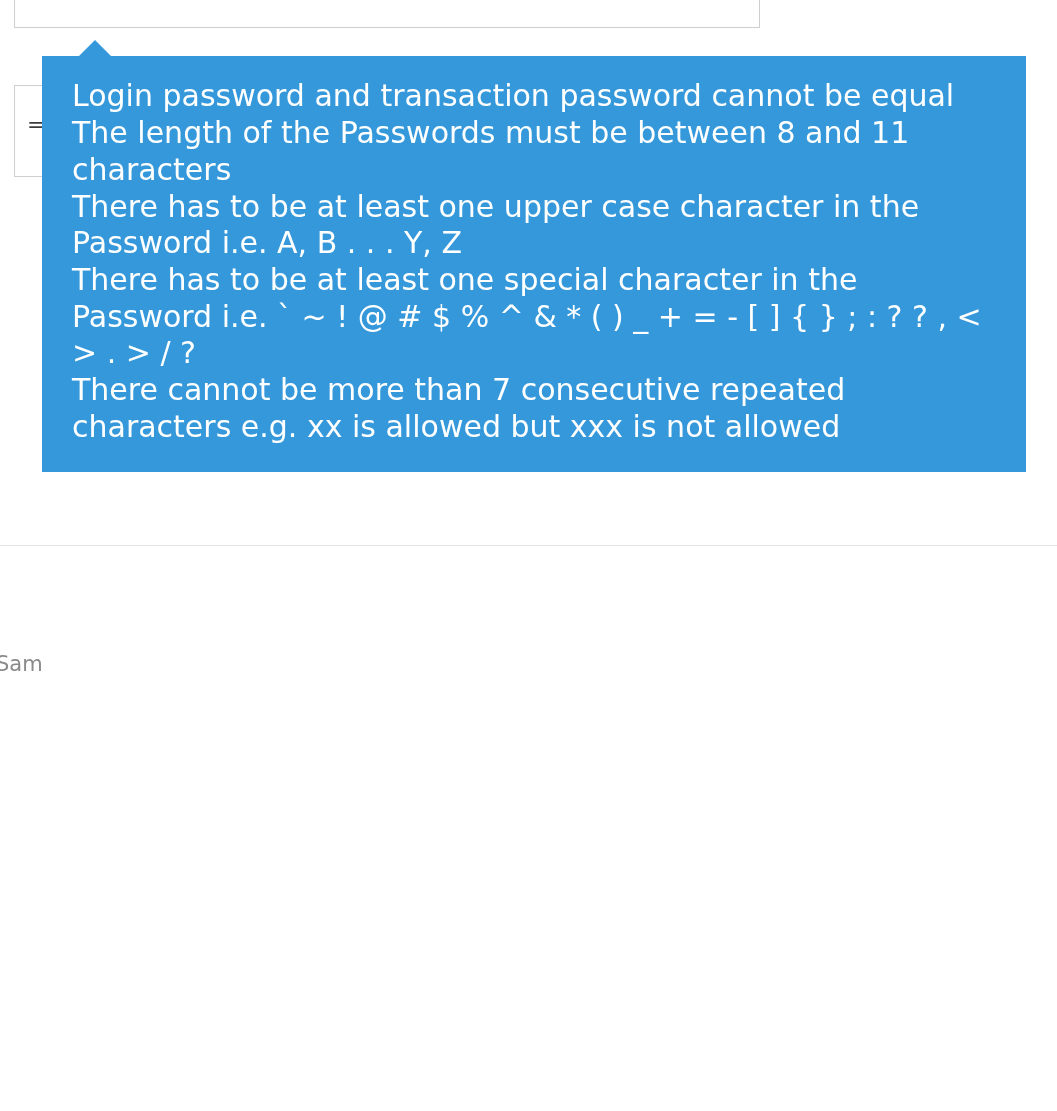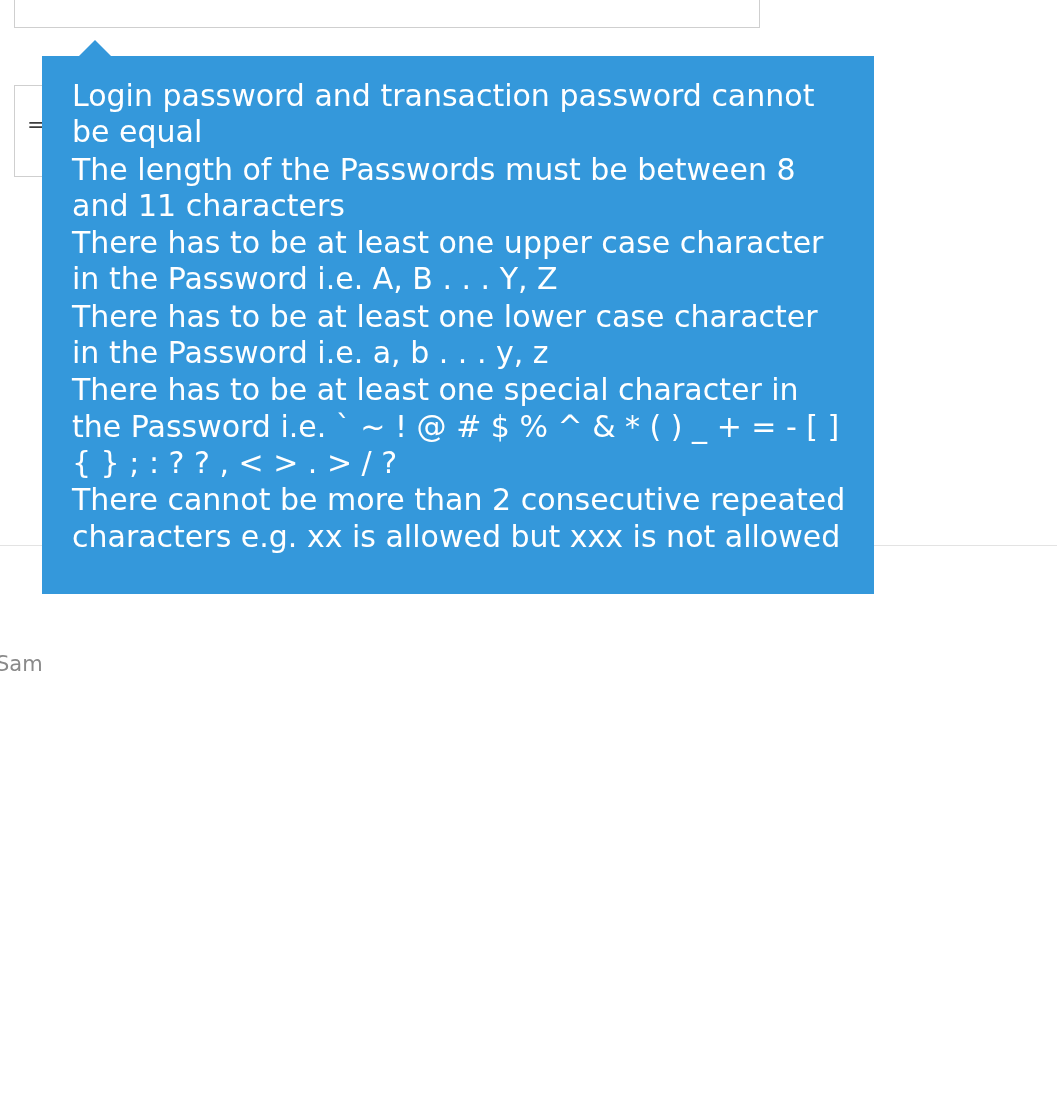--- a/index.html
+++ b/index.html
@@ -70,24 +70,24 @@
     font-size: 21px;
     color: #8a8a8a;
     white-space: nowrap;
   }
 
   
   .tooltip {
     position: absolute;
     left: 42px;
     top: 56px;
-    width: 832px;
+    width: 984px;
     background: #3498db;
     box-sizing: border-box;
-    padding: 22px 28px 38px 30px;
+    padding: 22px 28px 26px 30px;
     color: #ffffff;
   }
 
   .tooltip-arrow {
     position: absolute;
     left: 78px;
     top: 40px;
     width: 0;
     height: 0;
     border-left: 17px solid transparent;
@@ -117,18 +117,17 @@
   <div class="divider"></div>
 
   <div class="sample-text">Sam</div>
 
   <div class="tooltip-arrow"></div>
 
   <div class="tooltip">
     <p class="rule">Login password and transaction password cannot be equal</p>
     <p class="rule">The length of the Passwords must be between 8 and 11 characters</p>
     <p class="rule">There has to be at least one upper case character in the Password i.e. A, B . . . Y, Z</p>
-    <p class="rule">There has to be at least one lower case character in the Password i.e. a, b . . . y, z</p>
     <p class="rule">There has to be at least one special character in the Password i.e.  ` ~ ! @ # $ % ^ &amp; * ( ) _ + = - [ ] { } ; : ? ? , &lt; &gt; . &gt; / ?</p>
-    <p class="rule">There cannot be more than 2 consecutive repeated characters e.g. xx is allowed but xxx is not allowed</p>
+    <p class="rule">There cannot be more than 7 consecutive repeated characters e.g. xx is allowed but xxx is not allowed</p>
   </div>
 
 </div>
 
 </body></html>

